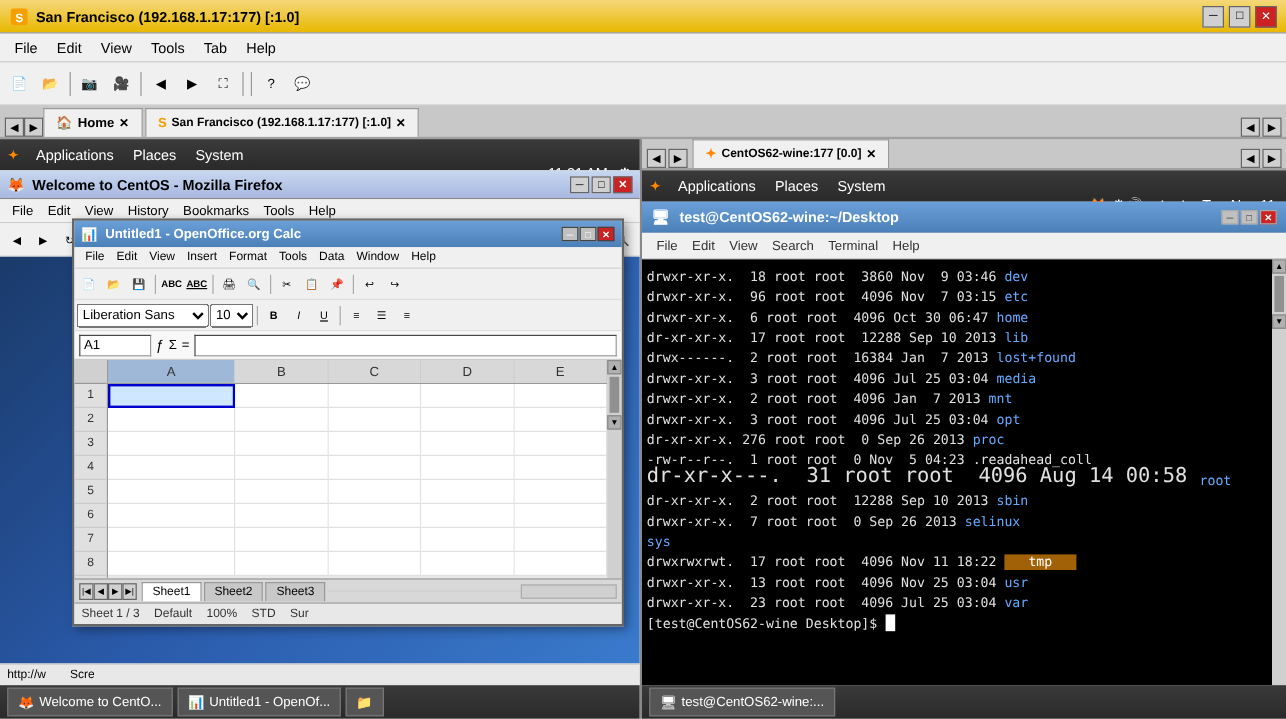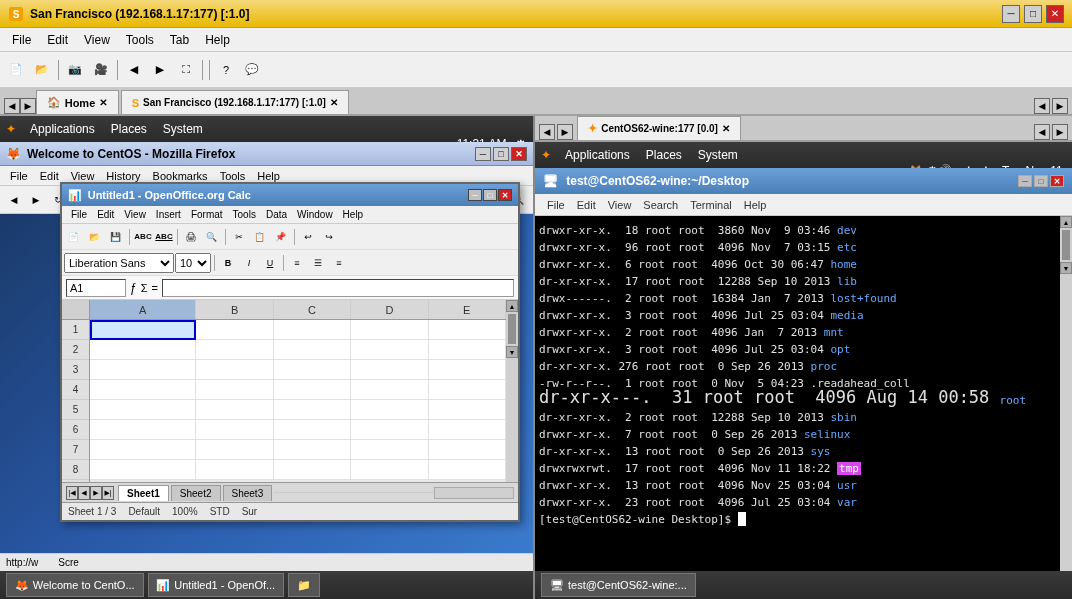--- a/index.html
+++ b/index.html
@@ -260,21 +260,21 @@
     .calc-sheet-tabs {
       height: 20px;
       background: #d8d8d8;
       display: flex;
       align-items: center;
       padding: 0 4px;
       border-top: 1px solid #999;
       font-size: 10px;
     }
     .sheet-tab { padding: 2px 8px; border: 1px solid #999; border-bottom: none; background: #c8c8c8; margin-right: 2px; cursor: pointer; }
-    .sheet-tab.active { background: white; font-weight: bold; text-align: right; }
+    .sheet-tab.active { background: white; font-weight: normal; text-align: right; }
 
     .calc-status-bar {
       height: 18px;
       background: #e8e8e8;
       border-top: 1px solid #999;
       display: flex;
       align-items: center;
       padding: 0 6px;
       font-size: 10px;
       color: #333;
@@ -781,28 +781,26 @@
             <span style="color:#e0e0e0; font-family:monospace; font-size:11px;">
     dr-xr-xr-x.&nbsp;  2&nbsp;root&nbsp;root&nbsp; 12288&nbsp;Sep&nbsp;10&nbsp;2013&nbsp;</span>
             <span style="color:#6af;">sbin</span>
           </div>
           <div class="term-line">
             <span style="color:#e0e0e0; font-family:monospace; font-size:11px;">
     drwxr-xr-x.&nbsp;  7&nbsp;root&nbsp;root&nbsp;     0&nbsp;Sep&nbsp;26&nbsp;2013&nbsp;</span>
             <span style="color:#6af;">selinux</span>
           </div>
           <div class="term-line">
-            <span style="color:#e0e0e0; font-family:monospace; font-size:11px;">
-    dr-xr-xr-x.&nbsp; 13&nbsp;root&nbsp;root&nbsp;     0&nbsp;Sep&nbsp;26&nbsp;2013&nbsp;</span>
             <span style="color:#6af;">sys</span>
           </div>
           <div class="term-line">
             <span style="color:#e0e0e0; font-family:monospace; font-size:11px;">
     drwxrwxrwt.&nbsp; 17&nbsp;root&nbsp;root&nbsp;  4096&nbsp;Nov&nbsp;11&nbsp;18:22&nbsp;</span>
-            <span style="background:#d946ef; color:white; padding:0 2px;">tmp</span>
+            <span style="background:#a16207; color:white; padding:0 20px;">tmp</span>
           </div>
           <div class="term-line">
             <span style="color:#e0e0e0; font-family:monospace; font-size:11px;">
     drwxr-xr-x.&nbsp; 13&nbsp;root&nbsp;root&nbsp;  4096&nbsp;Nov&nbsp;25&nbsp;03:04&nbsp;</span>
             <span style="color:#6af;">usr</span>
           </div>
           <div class="term-line">
             <span style="color:#e0e0e0; font-family:monospace; font-size:11px;">
     drwxr-xr-x.&nbsp; 23&nbsp;root&nbsp;root&nbsp;  4096&nbsp;Jul&nbsp;25&nbsp;03:04&nbsp;</span>
             <span style="color:#6af;">var</span>

